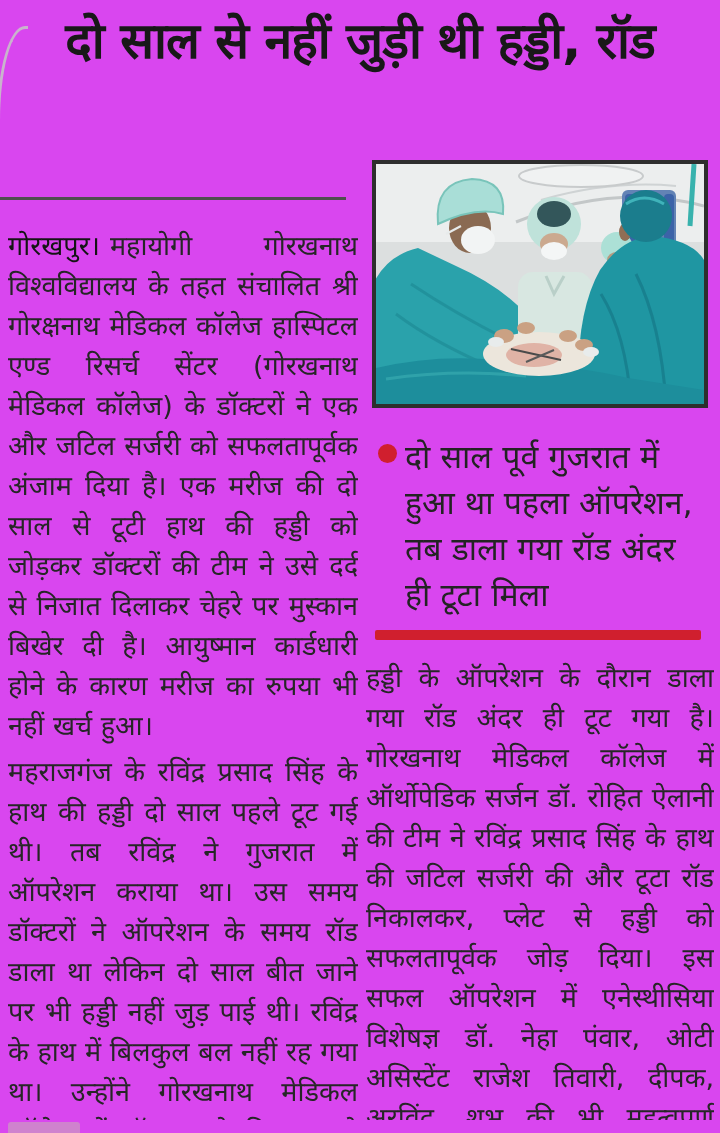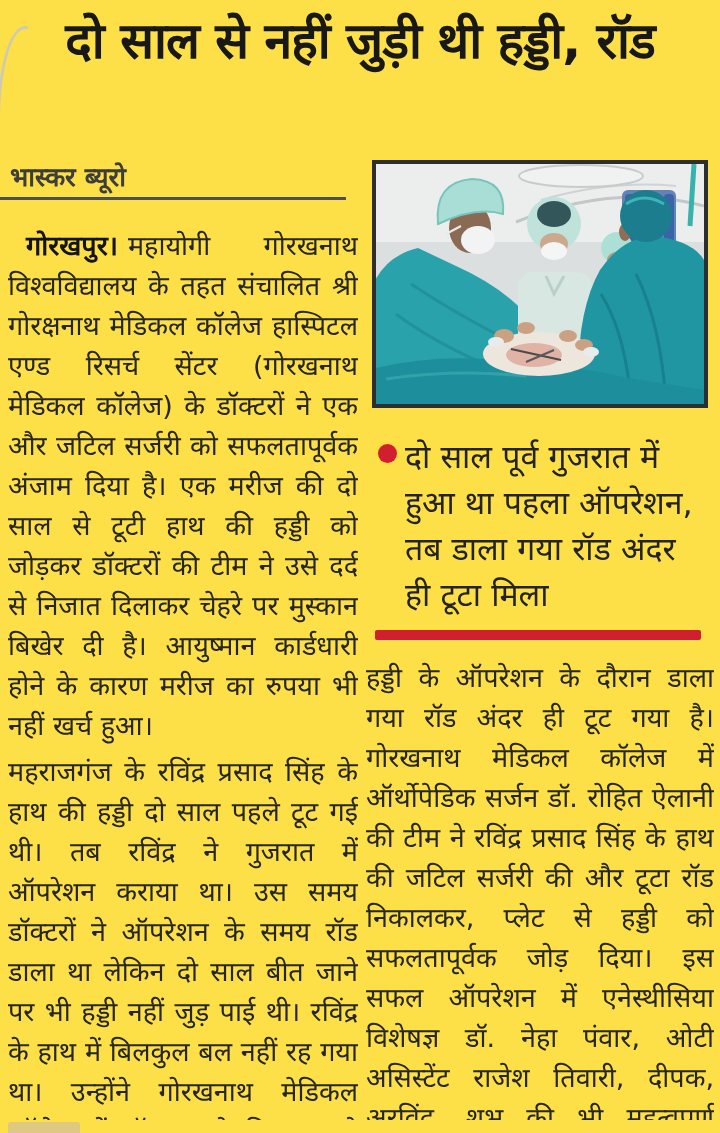--- a/index.html
+++ b/index.html
@@ -1,18 +1,18 @@
 <!DOCTYPE html>
 <html><head>
 <meta charset="utf-8">
 <style>
   html,body { margin:0; padding:0; background:#ffffff; }
   .page {
     position:relative; width:720px; height:1133px;
-    background:#fde047; overflow:hidden;
+    background:#d946ef; overflow:hidden;
     font-family:"DejaVu Sans","Liberation Sans",sans-serif;
     color:#262626;
   }
   
   .corner-arc {
     position:absolute; left:-3px; top:26px; width:28px; height:188px;
     border-top:3px solid #c7c7c7; border-left:3px solid #c7c7c7;
     border-top-left-radius:28px 95px; opacity:.85;
   }
   .headline {
@@ -27,21 +27,21 @@
   .byline-rule {
     position:absolute; top:197px; left:0px; width:346px; height:3px;
     background:#4f4f4f;
   }
   .col-left {
     position:absolute; top:226px; left:8px; width:350px; height:894px;
     overflow:hidden; text-align:justify;
     font-size:27px; line-height:40px; color:#262626;
   }
   .col-left p { margin:0 0 6px 0; }
-  .dateline { font-weight:700; color:#141414; margin-right:10px;margin-left:18px; }
+  .dateline { font-weight:400; color:#141414; margin-right:10px; }
   .photo-frame {
     position:absolute; top:160px; left:372px; width:336px; height:248px;
     border:4px solid #2e2e2e; box-sizing:border-box; background:#dcdfdf;
   }
   .photo-frame svg { display:block; width:100%; height:100%; }
   .pullquote {
     position:absolute; top:434px; left:378px; width:332px;
     display:flex; align-items:flex-start;
   }
   .pq-bullet {
@@ -71,21 +71,20 @@
 <body>
 
 <div class="page">
 
   <div class="corner-arc"></div>
 
   <div class="headline">
     <div>दो साल से नहीं जुड़ी थी हड्डी, रॉड</div>
   </div>
 
-  <div class="byline">भास्कर ब्यूरो</div>
   <div class="byline-rule"></div>
 
   <div class="col-left">
     <p><span class="dateline">गोरखपुर।</span><span>महायोगी गोरखनाथ विश्वविद्यालय के तहत संचालित श्री गोरक्षनाथ मेडिकल कॉलेज हास्पिटल एण्ड रिसर्च सेंटर (गोरखनाथ मेडिकल कॉलेज) के डॉक्टरों ने एक और जटिल सर्जरी को सफलतापूर्वक अंजाम दिया है। एक मरीज की दो साल से टूटी हाथ की हड्डी को जोड़कर डॉक्टरों की टीम ने उसे दर्द से निजात दिलाकर चेहरे पर मुस्कान बिखेर दी है। आयुष्मान कार्डधारी होने के कारण मरीज का रुपया भी नहीं खर्च हुआ।</span></p>
     <p>महराजगंज के रविंद्र प्रसाद सिंह के हाथ की हड्डी दो साल पहले टूट गई थी। तब रविंद्र ने गुजरात में ऑपरेशन कराया था। उस समय डॉक्टरों ने ऑपरेशन के समय रॉड डाला था लेकिन दो साल बीत जाने पर भी हड्डी नहीं जुड़ पाई थी। रविंद्र के हाथ में बिलकुल बल नहीं रह गया था। उन्होंने गोरखनाथ मेडिकल कॉलेज में डॉक्टर को दिखाया तो जांच में पता चला कि</p>
   </div>
 
   <div class="photo-frame">
     <svg viewBox="0 0 328 240" preserveAspectRatio="none">
 

